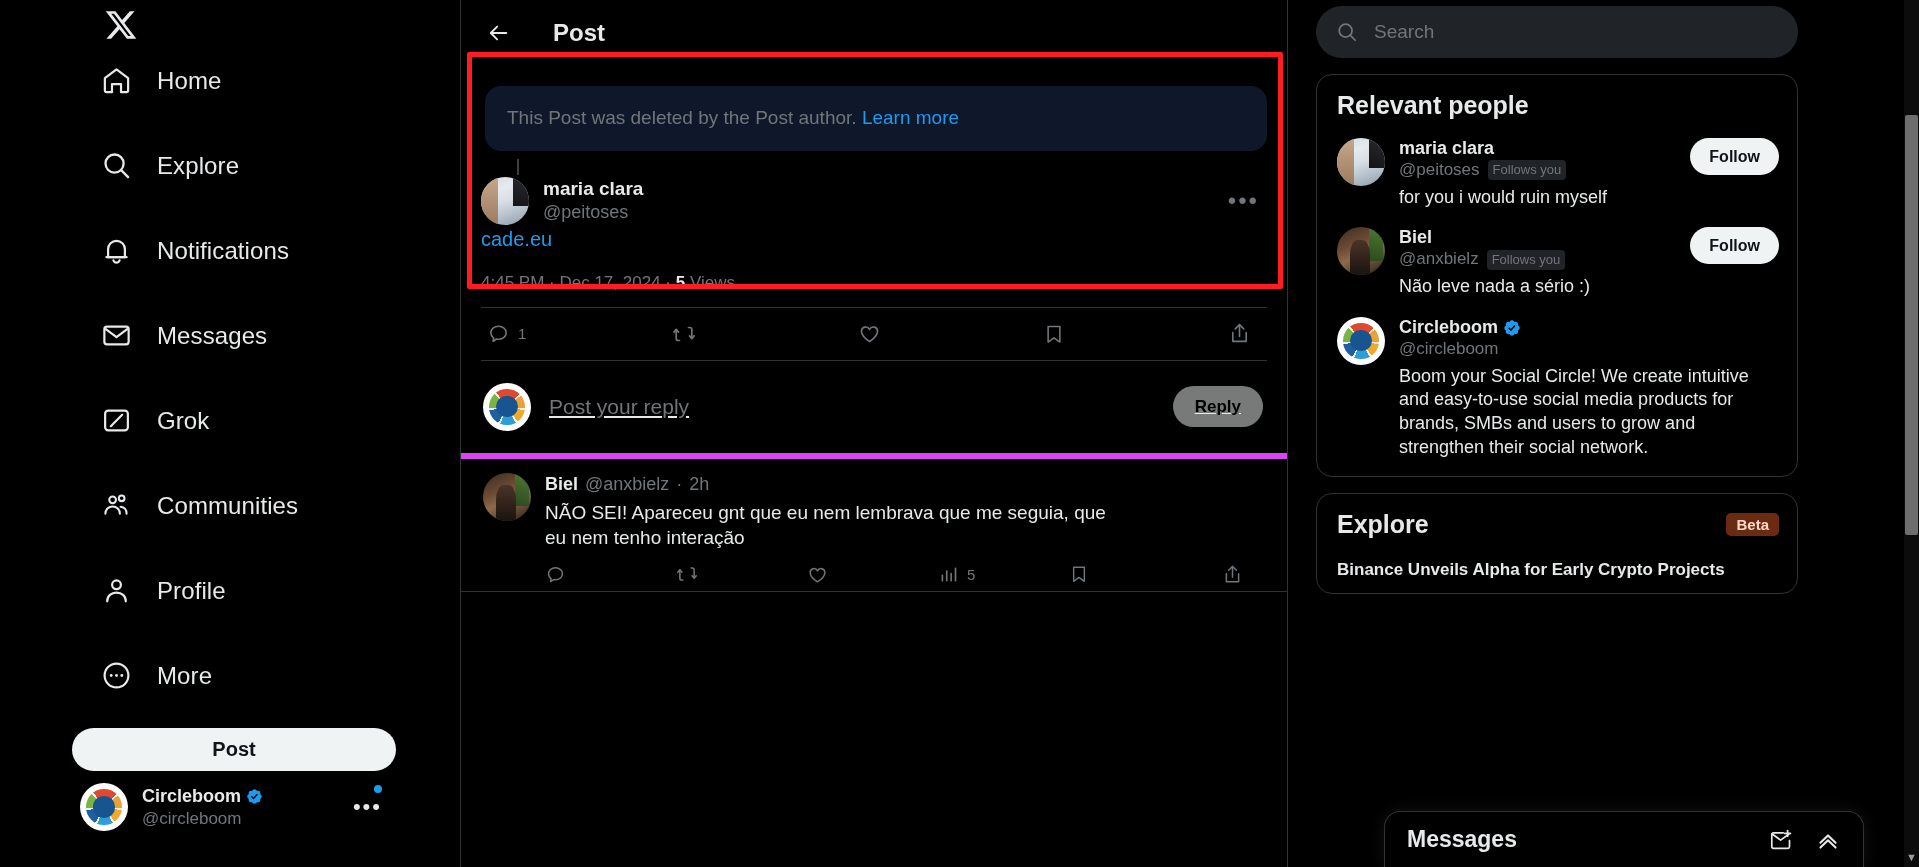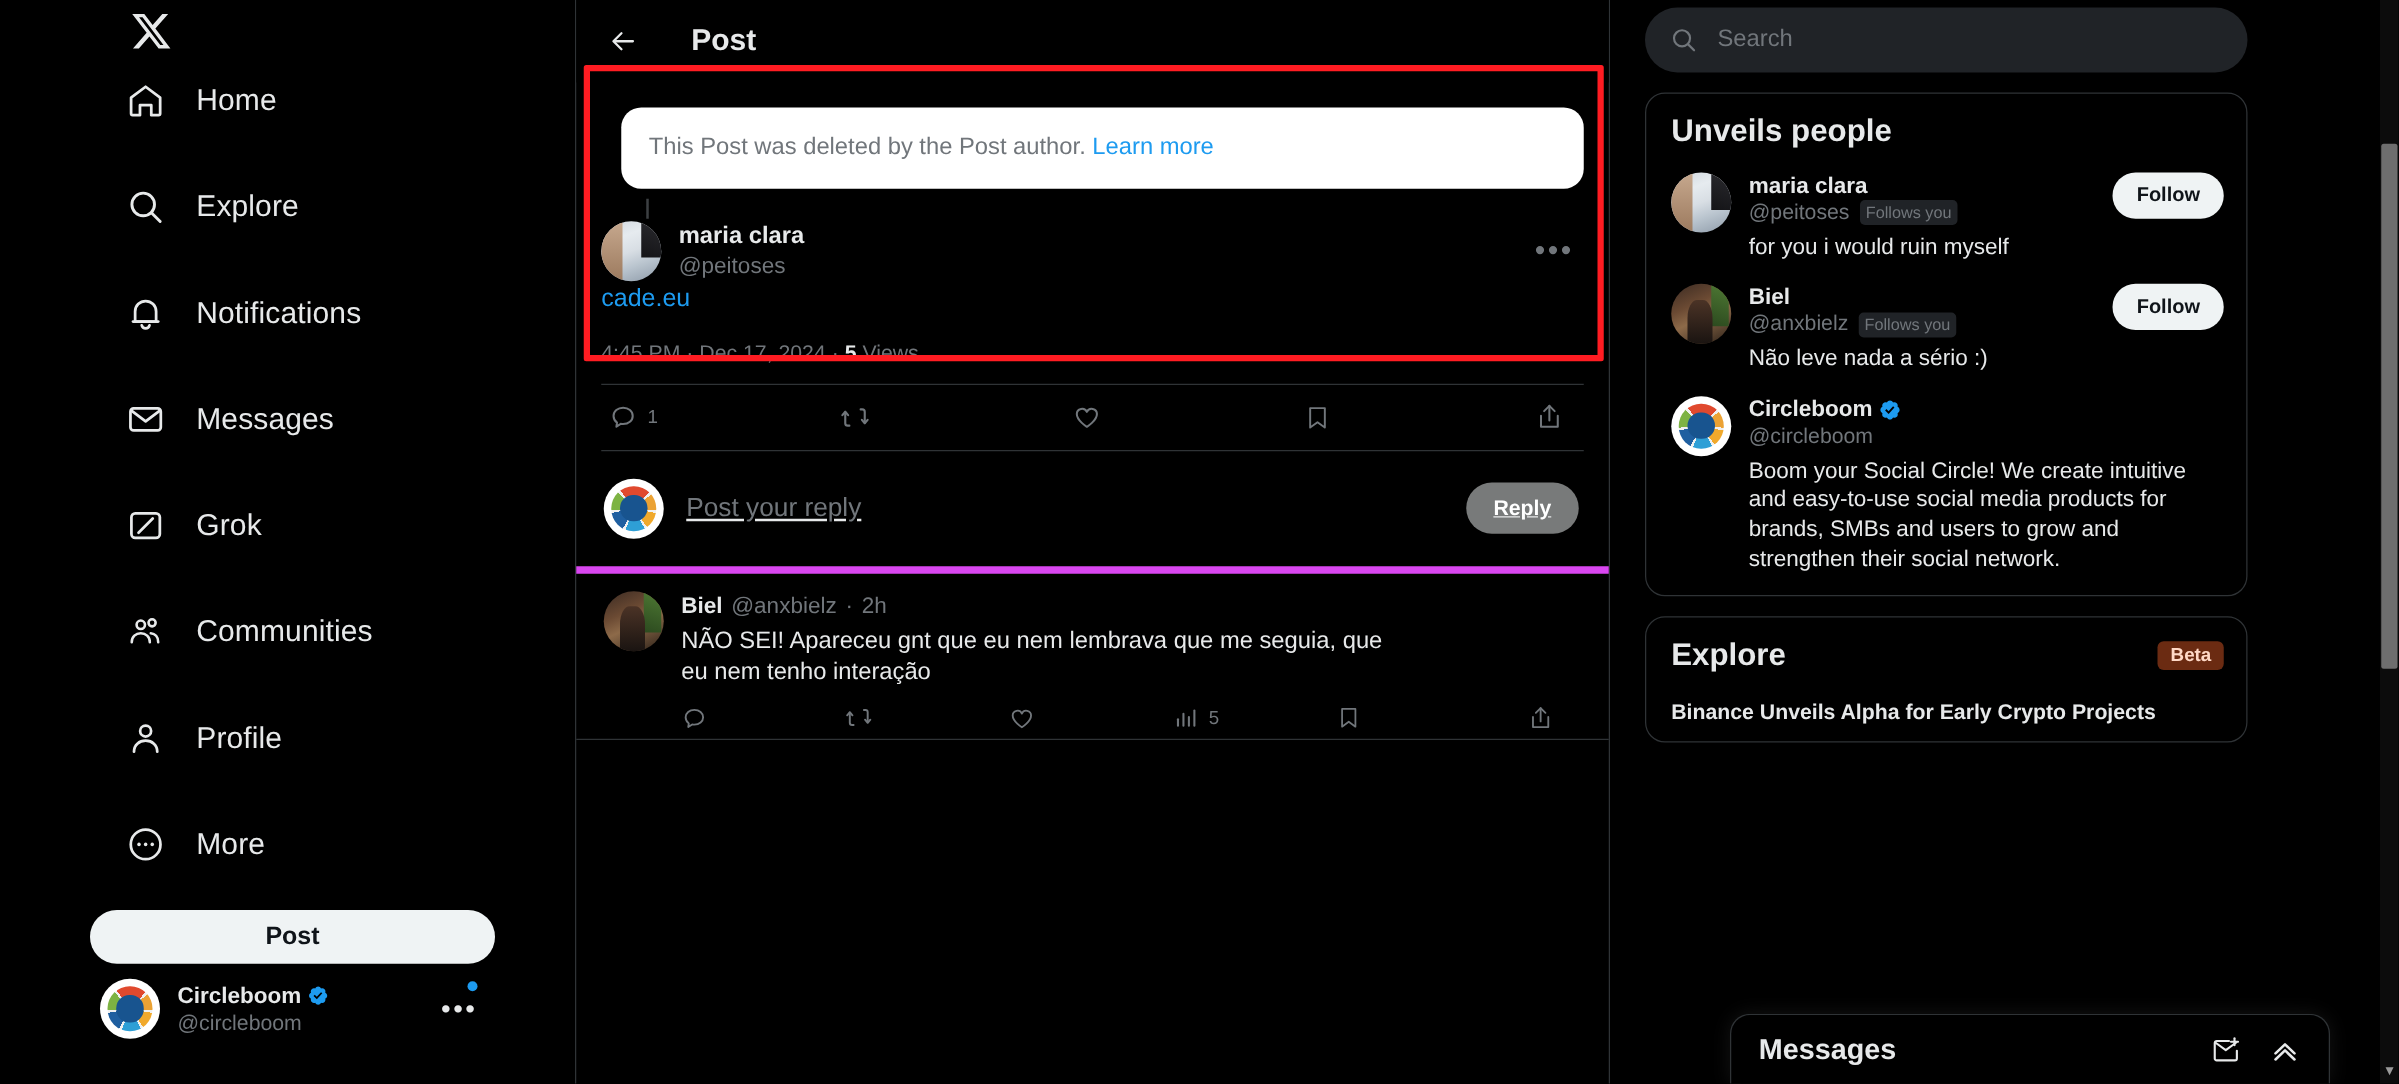--- a/index.html
+++ b/index.html
@@ -80,22 +80,22 @@
     left: 6px; top: 52px;
     width: 816px; height: 237px;
     border: 5px solid #ff1c22;
     border-radius: 2px;
     pointer-events: none;
     z-index: 30;
   }
 
   .post-body { padding: 0 20px; }
   .deleted-banner {
-    margin: 20px 0 0 16px;
-    background: #ffffff;
+    margin: 20px 0 0 4px;
+    background: #0f172a;
     border-radius: 16px;
     padding: 20px 22px;
     font-size: 19px; color: #71767b;
     line-height: 1.3;
   }
   .deleted-banner a { color: #1d9bf0; text-decoration: none; }
   .quote-tick { width: 2px; height: 16px; background: #3d4043; margin: 8px 0 0 36px; }
   .author-row { display: flex; align-items: center; gap: 14px; padding: 2px 0 0 0; position: relative; }
   .avatar-48 { width: 48px; height: 48px; flex:0 0 48px; border-radius: 50%; overflow:hidden; }
   .author-meta { display: flex; flex-direction: column; line-height: 1.3; }
@@ -119,21 +119,21 @@
   .action-item.last { flex: 0 0 auto; margin-left: auto; padding-right: 10px; }
 
   .reply-composer {
     display: flex; align-items: center; gap: 18px;
     padding: 22px 24px 22px 22px;
     border-bottom: 6px solid #d946ef;
     text-decoration: underline;
   }
   .composer-placeholder { font-size: 21px; color: #71767b; flex: 1; }
   .reply-btn {
-    background: #787a7a; color: #ffffff;
+    background: #787a7a; color: #000000;
     border: none; border-radius: 999px;
     padding: 0 22px; height: 41px;
     font-size: 17px; font-weight: bold; cursor: pointer;
   }
 
   .reply-item { display: flex; gap: 14px; padding: 14px 22px 6px 22px; border-bottom: 1px solid #2f3336;}
   .reply-main { flex: 1; }
   .reply-head { display: flex; align-items: center; gap: 7px; font-size: 18px; }
   .reply-name { font-weight: bold; color: #e7e9ea; }
   .reply-handle, .reply-time, .reply-sep { color: #71767b; }
@@ -543,21 +543,21 @@
       <span>
         <svg width="22" height="22" viewBox="0 0 24 24" fill="none" stroke="#71767b" stroke-width="1.9" stroke-linecap="round">
           <circle cx="10.5" cy="10.5" r="7"></circle>
             <line x1="15.6" y1="15.6" x2="21" y2="21"></line>
         </svg>
       </span>
       <input class="search-input" type="text" placeholder="Search" style="">
     </div>
 
     <section class="panel">
-      <div class="panel-title">Unveils people</div>
+      <div class="panel-title">Relevant people</div>
 
       <div class="person">
         <div class="avatar-48 av-maria"></div>
         <div class="person-main">
           <div class="person-top">
             <div class="person-names">
               <div class="person-name-row">
                 <span class="person-name">maria clara</span>
               </div>
               <div class="person-handle-row">

